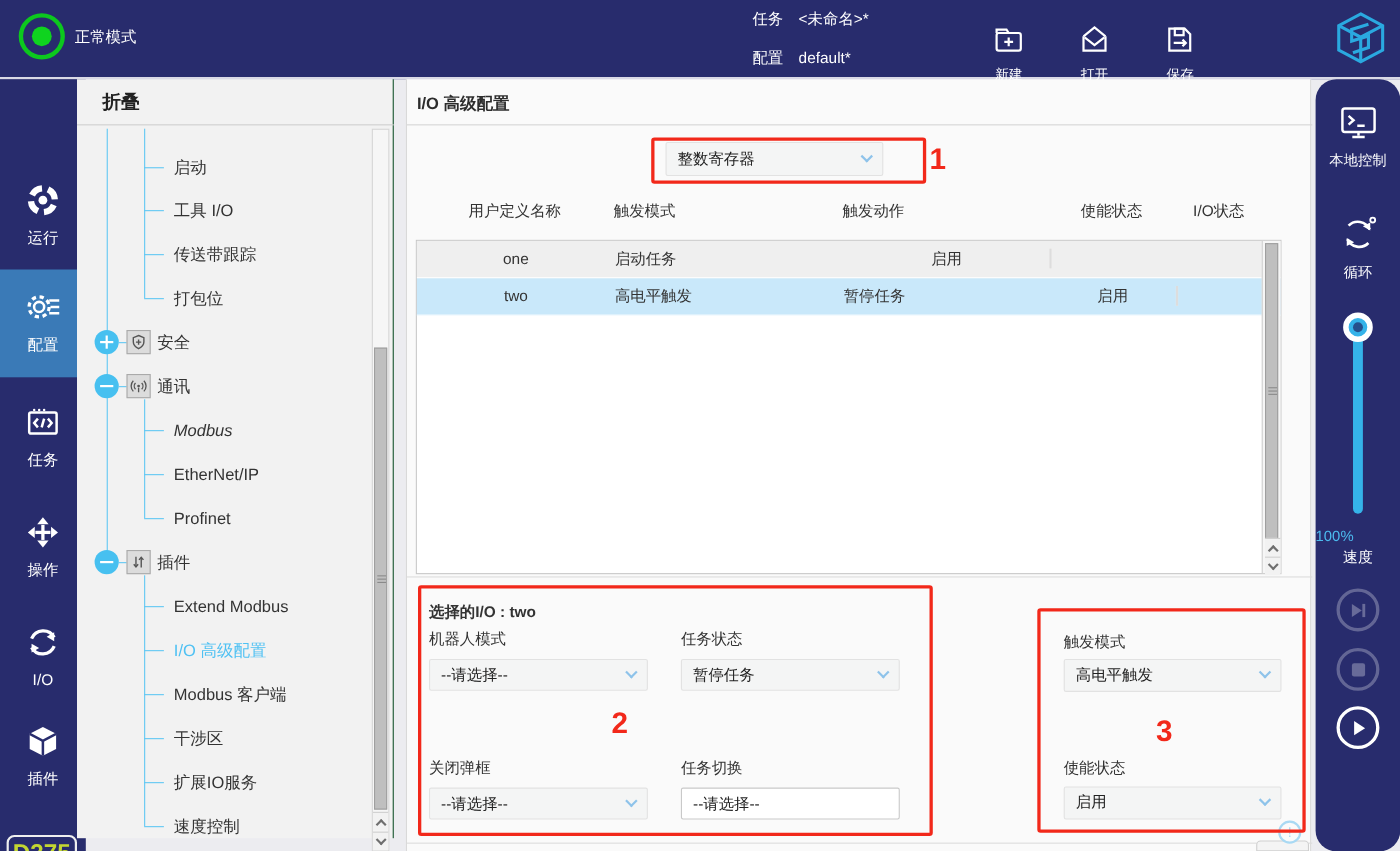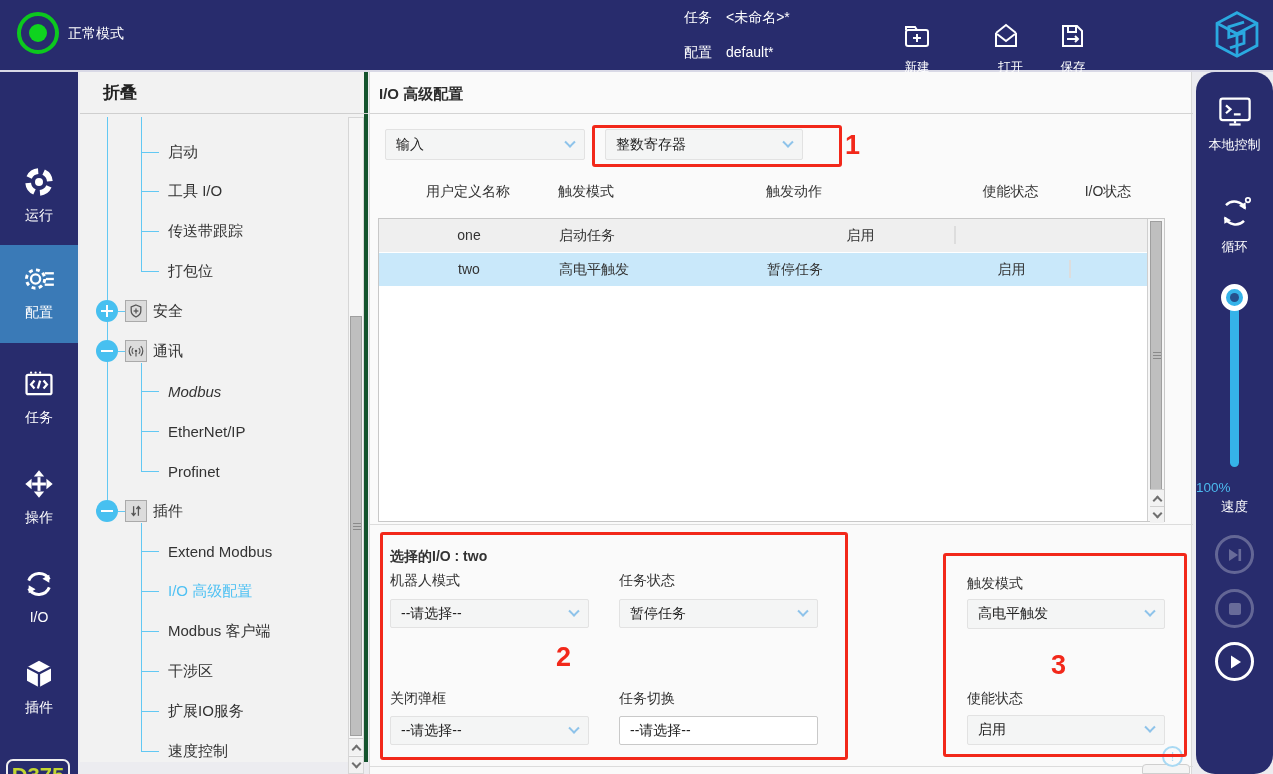--- a/index.html
+++ b/index.html
@@ -22,22 +22,22 @@
   
   .leftnav { position:absolute; left:0; top:72px; width:78px; height:702px; background:#282c6d; }
   .nav-item { position:absolute; left:0; width:78px; text-align:center; color:#fff; padding-top:8px; cursor:pointer; }
   .nav-item.active { background:#3a7ab7; }
   .nav-item .lbl { display:block; font-size:14px; margin-top:5px; }
   .nav-badge { position:absolute; left:6px; top:687px; width:64px; height:34px;
     border:2px solid #efefef; border-radius:7px; text-align:center;
     font-size:22px; font-weight:bold; color:#c3d631; line-height:30px; }
 
   
-  .tree { position:absolute; left:80px; top:72px; width:288px; height:690px;
-    background:#f2f2f2; border-right:4px solid #14532d; }
+  .tree { position:absolute; left:70px; top:72px; width:288px; height:690px;
+    background:#f2f2f2; border-right:1px solid #14532d; }
   .tree-head { position:absolute; left:23px; top:9px; font-size:17px; font-weight:bold; color:#222; }
   .tree-div { position:absolute; left:0; top:41px; width:288px; height:1px; background:#cfcfcf; }
   .vl { position:absolute; width:1px; background:#62c8f3; }
   .hl { position:absolute; height:1px; background:#62c8f3; }
   .trow { position:absolute; display:flex; align-items:center; height:22px; cursor:pointer;
     font-size:15px; color:#333; white-space:nowrap; }
   .trow.sel .tlabel { color:#4fc1f3; }
   .toggle { width:22px; height:22px; border-radius:50%; background:#47c0f0; position:relative; flex:0 0 22px; }
   .toggle .minus { position:absolute; left:5px; top:10px; width:12px; height:2px; background:#fff; }
   .toggle .plusv { position:absolute; left:10px; top:5px; width:2px; height:12px; background:#fff; }
@@ -123,21 +123,21 @@
     <div class="tb-btn" style="left:889px;">
       <span>
         <svg width="34" height="32" viewBox="0 0 34 32" fill="none" stroke="#fff" stroke-width="2">
           <path d="M6 10 v-3 h9 l2 3"></path>
             <rect x="6" y="10" width="22" height="16" rx="2"></rect>
           <line x1="17" y1="14" x2="17" y2="22"></line>
             <line x1="13" y1="18" x2="21" y2="18"></line>
         </svg></span>
       <span class="lbl">新建</span>
     </div>
-    <div class="tb-btn" style="left:967px;text-align:right;">
+    <div class="tb-btn" style="left:967px;">
       <span>
         <svg width="34" height="32" viewBox="0 0 34 32" fill="none" stroke="#fff" stroke-width="2">
           <polyline points="7,13 17,5 27,13"></polyline>
             <path d="M7 13 v13 h20 v-13"></path>
             <polyline points="8,14 17,21 26,14"></polyline>
         </svg></span>
       <span class="lbl">打开</span>
     </div>
     <div class="tb-btn" style="left:1045px;">
       <span>
@@ -352,24 +352,20 @@
       <div class="sarrow" style="top:638px;">
           <i class="chev down"></i>
         </div>
     </div>
   </div>
 
   <div class="main">
     <span class="main-title">I/O 高级配置</span>
     <div class="main-div"></div>
 
-    <div class="dd" style="left:15px;top:57px;width:200px;height:31px;">
-      <span>输入</span>
-        <i class="dchev"></i>
-    </div>
     <div class="dd" style="left:235px;top:57px;width:198px;height:31px;">
       <span>整数寄存器</span>
         <i class="dchev"></i>
     </div>
 
     <div class="thead tgrid">
       <span class="c-center">用户定义名称</span>
       <span>触发模式</span>
       <span>触发动作</span>
       <span class="c-center">使能状态</span>

